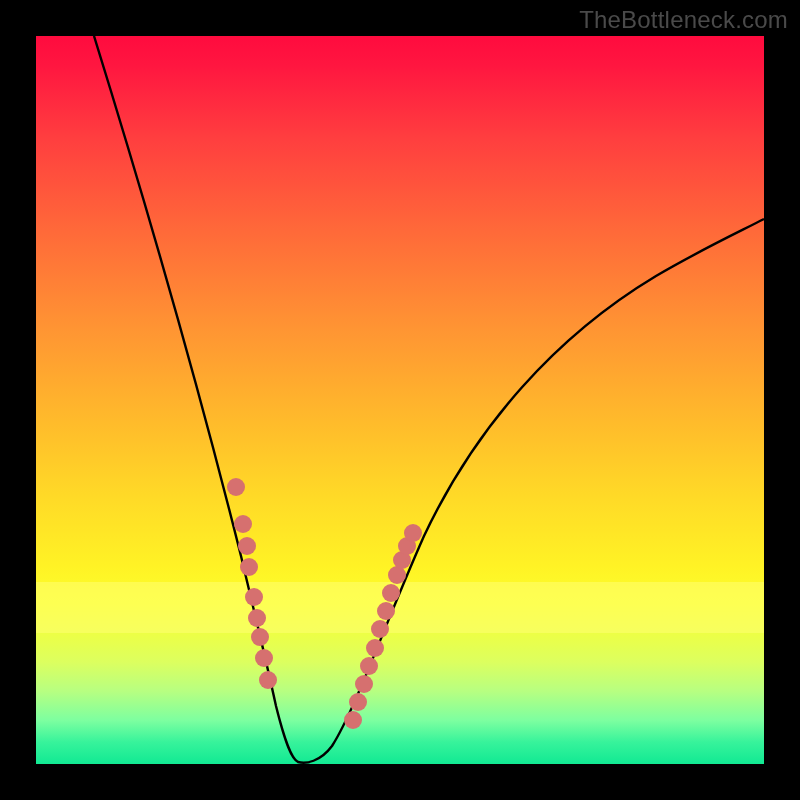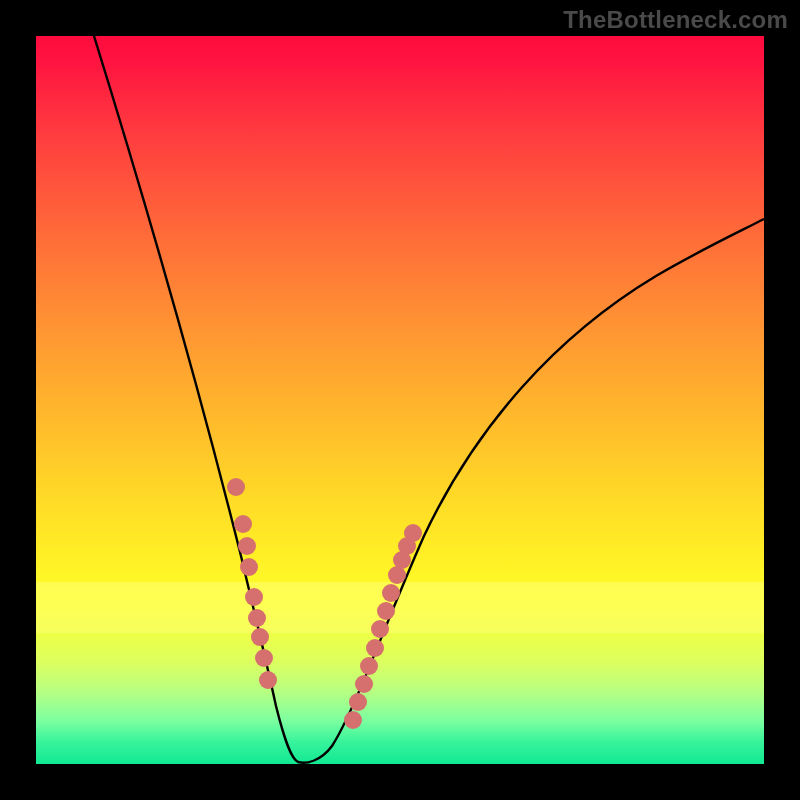--- a/index.html
+++ b/index.html
@@ -16,21 +16,21 @@
     width: 800px;
     height: 800px;
     background: #000;
   }
   .watermark {
     position: absolute;
     top: 6px;
     right: 12px;
     color: #4a4a4a;
     font-size: 24px;
-    font-weight: 700;
+    font-weight: 400;
     letter-spacing: 0.2px;
     z-index: 3;
   }
   .plot-area {
     position: absolute;
     left: 36px;
     top: 36px;
     width: 728px;
     height: 728px;
     background: linear-gradient(to bottom,

